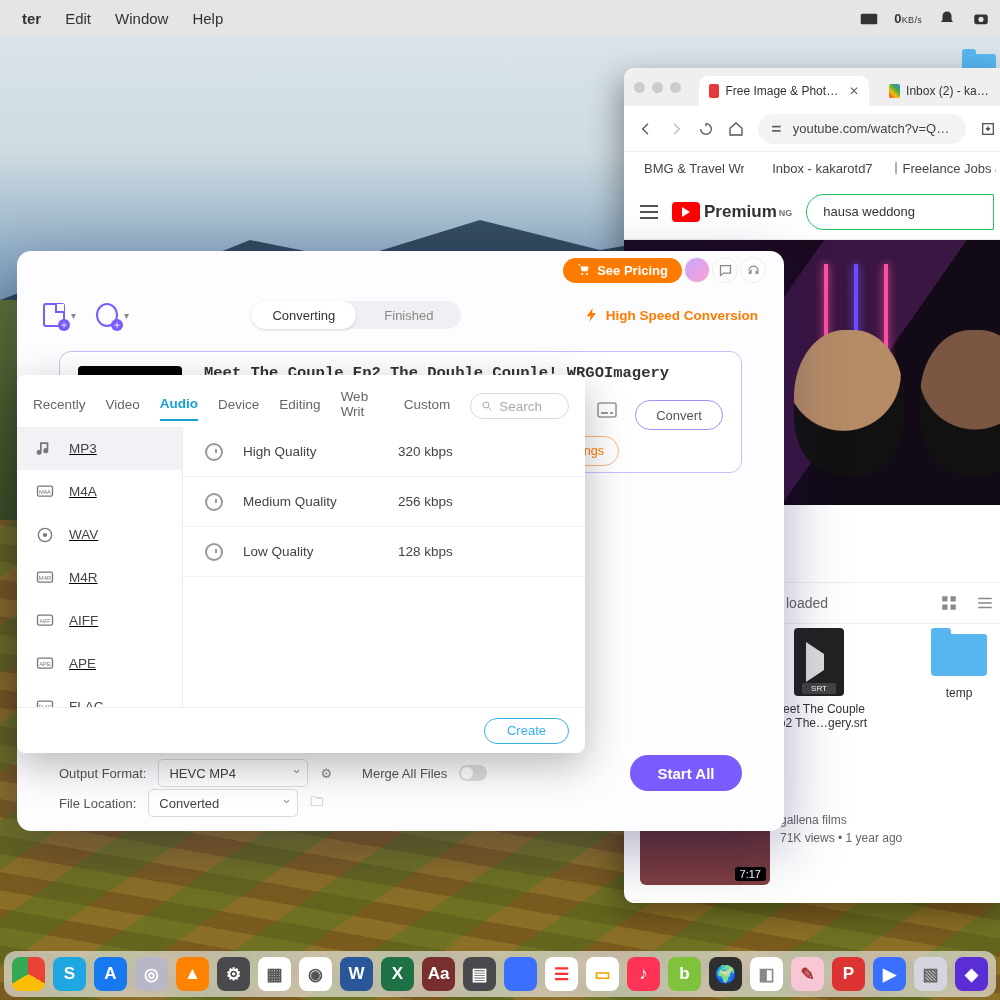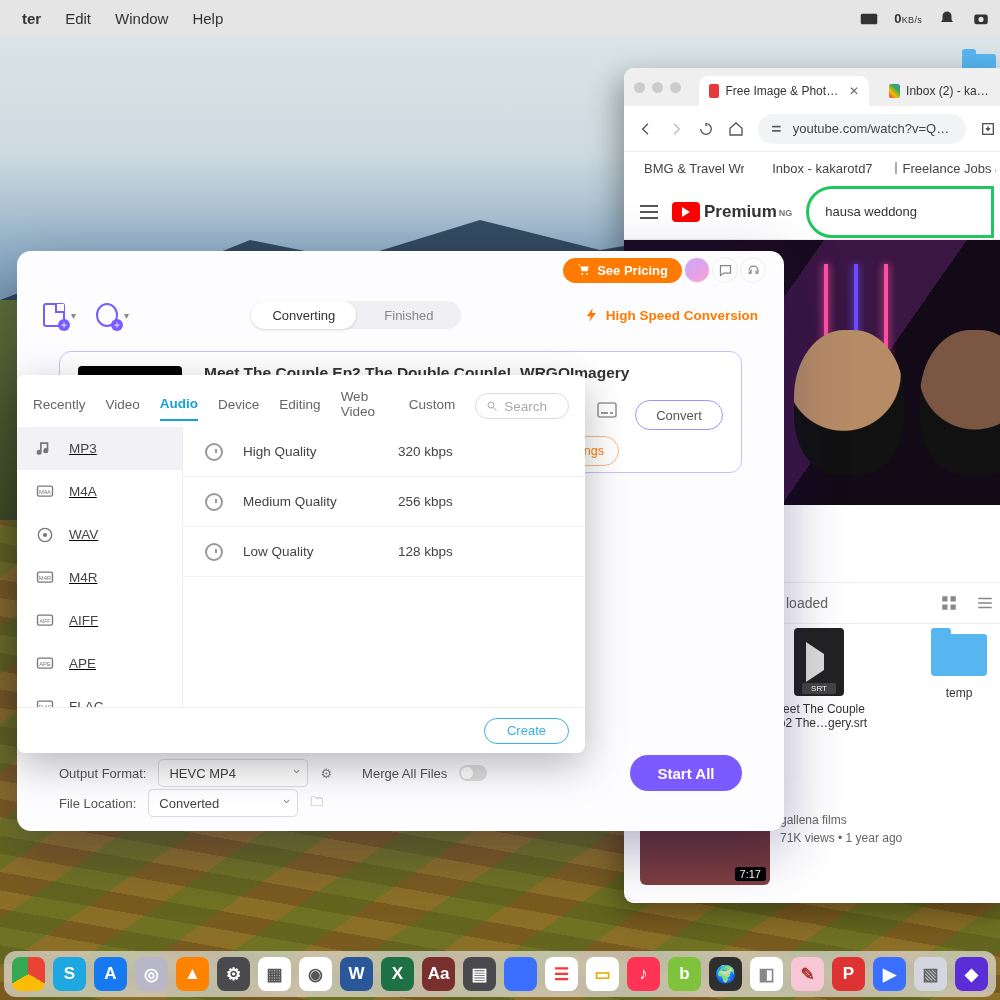--- a/index.html
+++ b/index.html
@@ -74,21 +74,21 @@
 .chrome .bookmarks{height:32px;display:flex;align-items:center;gap:22px;padding:0 14px;color:#444;}
 .chrome .bookmarks .bm{display:flex;align-items:center;gap:6px;white-space:nowrap;overflow:hidden;text-overflow:ellipsis;max-width:135px;}
 
 .youtube-head{height:56px;display:flex;align-items:center;gap:14px;padding:0 16px;border-bottom:1px solid #eee;}
 .hamburger{width:18px;height:14px;display:flex;flex-direction:column;justify-content:space-between;}
 .hamburger span{height:2px;background:#555;}
 .yt-logo{display:flex;align-items:center;gap:4px;font-weight:700;font-size:17px;}
 .yt-play{width:28px;height:20px;border-radius:4px;background:#ff0000;position:relative;}
 .yt-play::after{content:"";position:absolute;top:5px;left:10px;border-left:8px solid #fff;border-top:5px solid transparent;border-bottom:5px solid transparent;}
 .yt-sup{font-size:9px;color:#777;align-self:flex-start;margin-top:6px;margin-left:-2px;}
-.yt-search{flex:1;height:52px;border:3px solid #22c55e;border-radius:999px 0 0 999px;padding:0 16px;display:flex;align-items:center;}
+.yt-search{flex:1;height:36px;border:1px solid #22c55e;border-radius:999px 0 0 999px;padding:0 16px;display:flex;align-items:center;}
 
 .video-box{height:265px;background:linear-gradient(125deg,#1a0a1f 0 35%,#3a1642 35% 60%,#130a18 60% 100%);position:relative;}
 .face{position:absolute;width:110px;height:145px;bottom:30px;
       background:radial-gradient(circle at 45% 30%,#b68c66 0 48%,#111 49%);
       border-radius:46% 46% 40% 40%;}
 .face.l{left:170px}
 .face.r{right:-20px;background:radial-gradient(circle at 50% 30%,#7a5643 0 48%,#111 49%);}
 .neon{position:absolute;top:24px;width:4px;height:150px;background:#ff4fa3;box-shadow:0 0 8px #ff4fa3;}
 .neon.n1{left:200px} .neon.n2{left:230px;background:#6a4bff;box-shadow:0 0 8px #6a4bff;} .neon.n3{left:260px}
 
@@ -143,21 +143,21 @@
 .mode-toggle span{flex:1;display:flex;align-items:center;justify-content:center;border-radius:999px;cursor:pointer;}
 .mode-toggle .active{background:#fff;color:#333;box-shadow:0 1px 3px rgba(0,0,0,.15);}
 .mode-toggle span:not(.active){color:#888;}
 
 .highspeed{color:var(--orange);font-size:13.5px;font-weight:600;display:flex;align-items:center;gap:6px;}
 .highspeed svg{width:16px;height:16px;}
 
 
 .file-card{margin:12px 42px 0;border:1.5px solid #cbbcff;border-radius:12px;height:122px;
            padding:12px 18px;position:relative;background:#fff;}
-.file-title{font-size:15.5px;font-weight:700;color:#333;white-space:nowrap;overflow:hidden;}
+.file-title{font-size:15.5px;font-weight:700;color:#333;white-space:nowrap;overflow:hidden;font-family:Liberation Mono, monospace;}
 .file-thumb{position:absolute;left:18px;top:14px;width:104px;height:58px;background:#000;border-radius:4px;}
 .file-title{margin-left:126px;}
 .convert-btn{position:absolute;right:18px;top:48px;width:88px;height:30px;border:1.5px solid #a390ff;color:#555;
              border-radius:999px;display:flex;align-items:center;justify-content:center;font-size:13px;background:#fff;}
 .sub-settings-btn{position:absolute;right:122px;top:84px;height:30px;border:1px solid #ffb37e;color:var(--orange);
                   border-radius:999px;padding:0 14px;display:flex;align-items:center;font-size:12.5px;background:#fff;}
 .sub-icn{position:absolute;right:122px;top:46px;width:24px;height:24px;color:#999;}
 .sub-icn2{position:absolute;right:156px;top:46px;width:24px;height:24px;color:#999;}
 .fake-select{height:28px;border:1px solid var(--border);border-radius:5px;background:#fff;
              display:flex;align-items:center;padding:0 22px 0 10px;position:relative;color:#444;min-width:150px;}
@@ -474,21 +474,21 @@
   </div>
 </div>
 
 <div class="popup">
   <div class="popup-tabs">
     <span class="ptab">Recently</span>
     <span class="ptab">Video</span>
     <span class="ptab active">Audio</span>
     <span class="ptab">Device</span>
     <span class="ptab">Editing</span>
-    <span class="ptab">Web Video</span>
+    <span class="ptab">Web Writ</span>
     <span class="ptab">Custom</span>
     <div class="popup-search">
       <svg width="12" height="12" viewBox="0 0 24 24">
           <circle cx="10" cy="10" r="6" fill="none" stroke="#aaa" stroke-width="2"></circle>
           <line x1="15" y1="15" x2="21" y2="21" stroke="#aaa" stroke-width="2"></line>
         </svg>
       <span>Search</span>
     </div>
   </div>
   <div class="popup-body">

